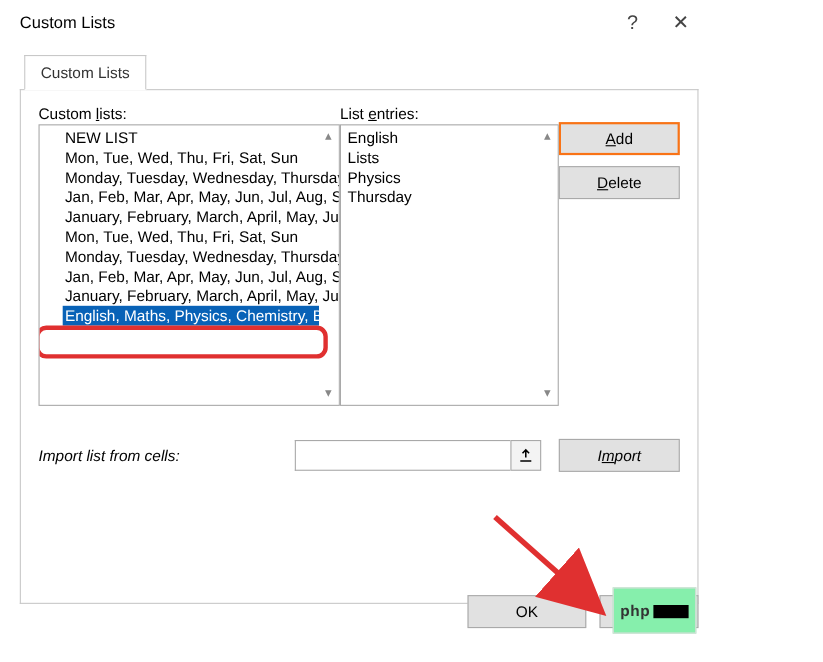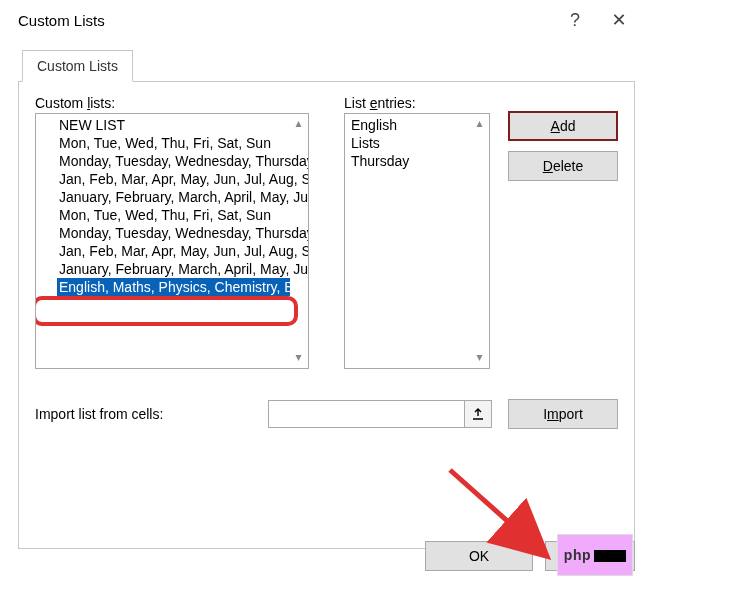--- a/index.html
+++ b/index.html
@@ -8,53 +8,53 @@
   .titlebar { display: flex; align-items: center; height: 40px; padding: 0 12px; }
   .titlebar .title { font-size: 15px; color: #000; flex: 0 0 auto; padding-left: 6px; }
   .titlebar .spacer { flex: 1; }
   .titlebar .help { font-size: 18px; width: 44px; text-align: center; color: #444; cursor: pointer; }
   .titlebar .close { font-size: 18px; width: 44px; text-align: center; color: #444; cursor: pointer; }
   .content { padding: 8px 18px 0 18px; position: relative; }
   .tabstrip { position: relative; height: 34px; }
   .tab { position: absolute; top: 2px; left: 4px; height: 32px; padding: 0 14px; border: 1px solid #c8c8c8; border-bottom: 1px solid #fff; background: #fff; font-size: 14px; line-height: 30px; color: #333; z-index: 2; }
   .tabline { position: absolute; bottom: 0; left: 0; right: 0; border-top: 1px solid #c8c8c8; z-index: 1; }
   .panel { border-left: 1px solid #c8c8c8; border-right: 1px solid #c8c8c8; border-bottom: 1px solid #c8c8c8; border-top: none; margin-top: -1px; padding: 14px 16px 40px 16px; height: 468px; position: relative; }
-  .row-top { display: flex; gap: 18px; }
+  .row-top { display: flex; }
   .col-left { width: 274px; }
-  .col-mid { width: 284px; margin-left: 17px; }
+  .col-mid { width: 284px; }
   .col-right { flex: 1; display: flex; flex-direction: column; gap: 10px; padding-top: 16px; }
   .label { font-size: 14px; color: #000; margin-bottom: 0; }
   .label .ul { text-decoration: underline; }
   .listbox { border: 1px solid #a9a9a9; background: #fff; height: 256px; font-size: 14px; overflow: hidden; position: relative; margin-top: 2px; }
   .listbox .scroll-up, .listbox .scroll-down { position: absolute; right: 2px; width: 15px; height: 16px; color: #888; font-size: 12px; text-align: center; line-height: 14px; }
   .listbox .scroll-up { top: 2px; }
   .listbox .scroll-down { bottom: 2px; }
   .listbox .items { padding: 2px 18px 2px 4px; white-space: nowrap; }
   .listbox .item { padding: 1px 2px; cursor: default; margin-left: 17px; }
   .listbox .item.selected { background: #0862b7; color: #fff; }
   .red-outline { position: absolute; border: 4px solid #e03030; border-radius: 10px; pointer-events: none; }
   .textarea { border: 1px solid #a9a9a9; background: #fff; height: 256px; font-size: 14px; position: relative; margin-top: 2px; }
   .textarea .lines { padding: 2px 18px 2px 6px; }
   .textarea .line { padding: 1px 0; }
   .textarea .scroll-up, .textarea .scroll-down { position: absolute; right: 2px; width: 15px; height: 16px; color: #888; font-size: 12px; text-align: center; line-height: 14px; }
   .textarea .scroll-up { top: 2px; }
   .textarea .scroll-down { bottom: 2px; }
   .btn { height: 30px; border: 1px solid #a9a9a9; background: #e1e1e1; font-size: 14px; text-align: center; line-height: 28px; cursor: pointer; min-width: 110px; }
-  .btn.focus { border: 2px solid #7f1d1d; line-height: 26px; }
+  .btn.focus { border: 2px solid #f97316; line-height: 26px; }
   .btn .ul { text-decoration: underline; }
   .import-row { display: flex; align-items: center; gap: 16px; margin-top: 30px; }
-  .import-row .implabel { width: 274px; font-size: 14px; }
+  .import-row .implabel { width: 274px; font-size: 14px; font-style: italic; }
   .import-row .cellref-wrap { display: flex; width: 284px; }
   .import-row .cellref { flex: 1; height: 28px; border: 1px solid #a9a9a9; border-right: none; padding: 2px 4px; font-size: 14px; outline: none; }
   .import-row .cellref-btn { width: 28px; height: 28px; border: 1px solid #a9a9a9; background: #f3f3f3; display: flex; align-items: center; justify-content: center; cursor: pointer; font-size: 14px; }
-  .import-row .import-btn { flex: 1; }
+  .import-row .import-btn { flex: 1; font-style: italic; }
   .bottom-btns { position: absolute; right: 18px; bottom: 31px; display: flex; gap: 12px; }
   .bottom-btns .btn { min-width: 108px; }
   .arrow { position: absolute; pointer-events: none; }
-  .watermark { position: absolute; right: 20px; bottom: 26px; background: #f0abfc; border: 1px solid #ddd; padding: 12px 6px; font-size: 14px; font-weight: 600; color: #333; letter-spacing: 0.5px; }
+  .watermark { position: absolute; right: 20px; bottom: 26px; background: #86efac; border: 1px solid #ddd; padding: 12px 6px; font-size: 14px; font-weight: 600; color: #333; letter-spacing: 0.5px; }
   .watermark .blk { display:inline-block; background:#000; width:32px; height:12px; vertical-align: middle; margin-left:3px; }
 </style>
 </head>
 <body>
 
 <div class="dialog">
   <div class="titlebar">
     <div class="title">Custom Lists</div>
     <div class="spacer"></div>
     <div class="help">?</div>
@@ -94,20 +94,21 @@
 
         <div class="col-mid">
           <div class="label">
             <span>List </span><span class="ul">e</span><span>ntries:</span>
           </div>
           <div class="textarea">
             <div class="scroll-up">▴</div>
             <div class="lines" id="list-entries-lines">
                 <div class="line">English</div>
                 <div class="line">Lists</div>
+                <div class="line">Physics</div>
                 <div class="line">Thursday</div>
               </div>
             <div class="scroll-down">▾</div>
           </div>
         </div>
 
         <div class="col-right">
           <div class="btn focus">
             <span class="ul">A</span><span>dd</span>
           </div>

